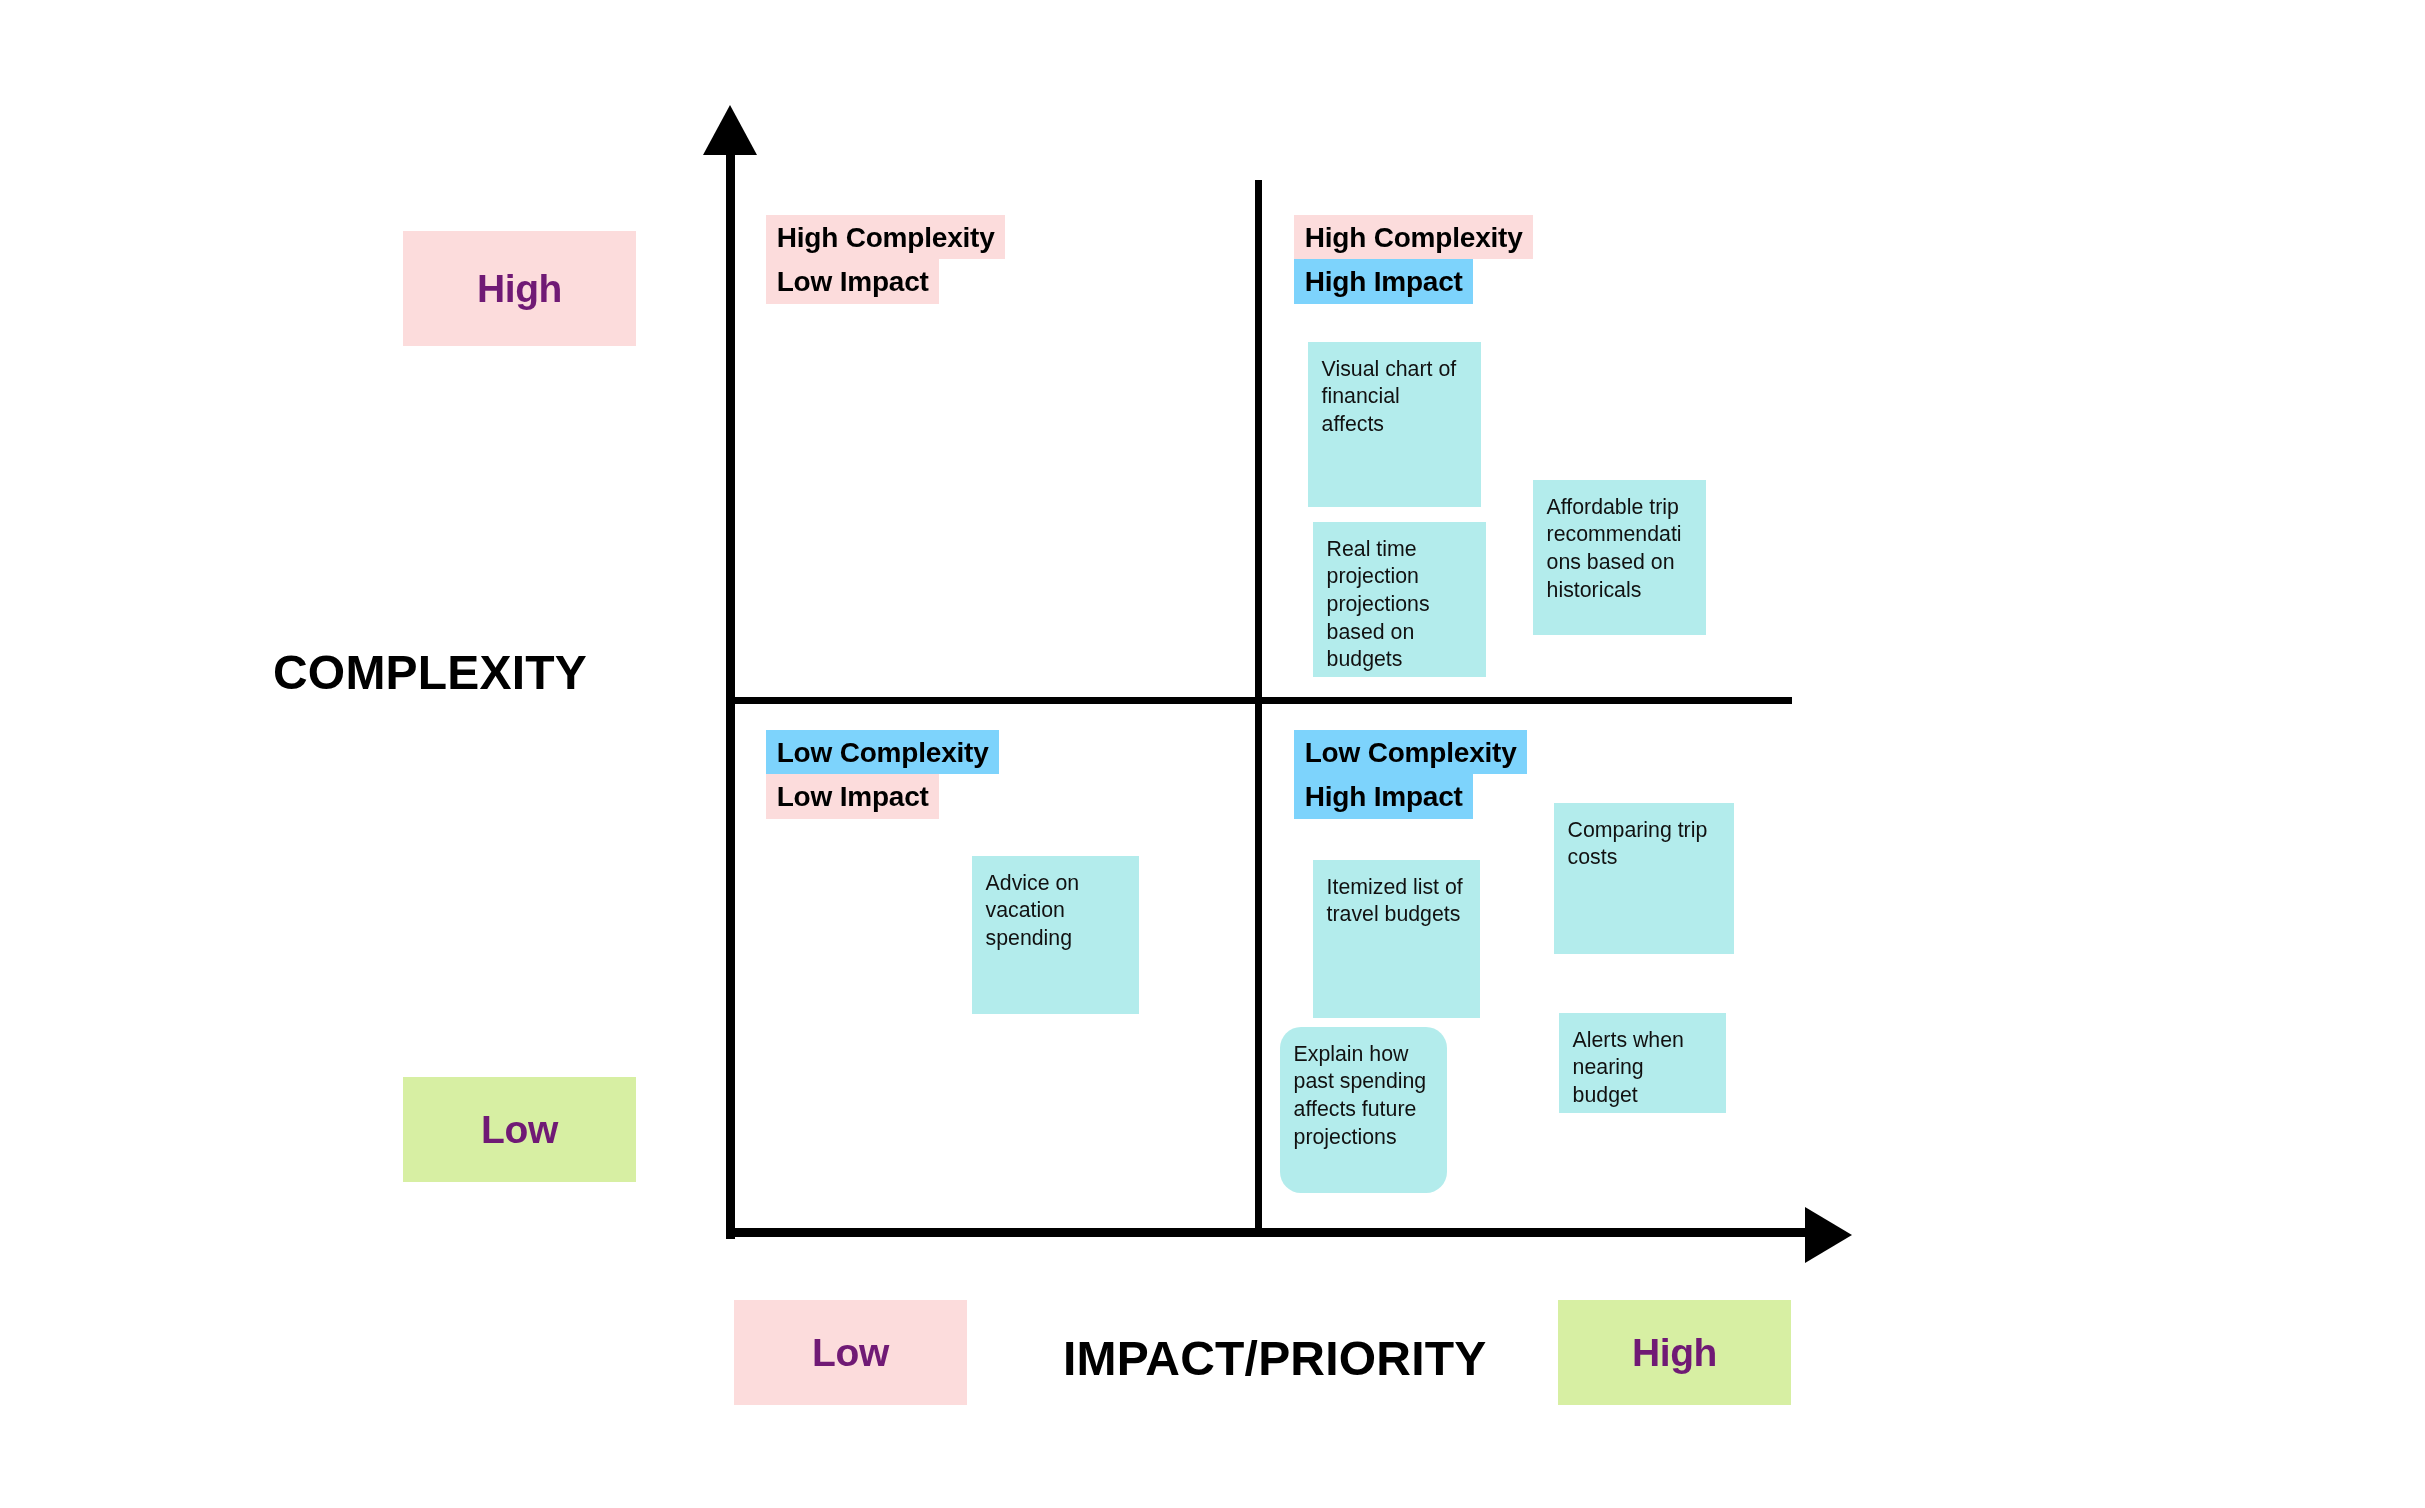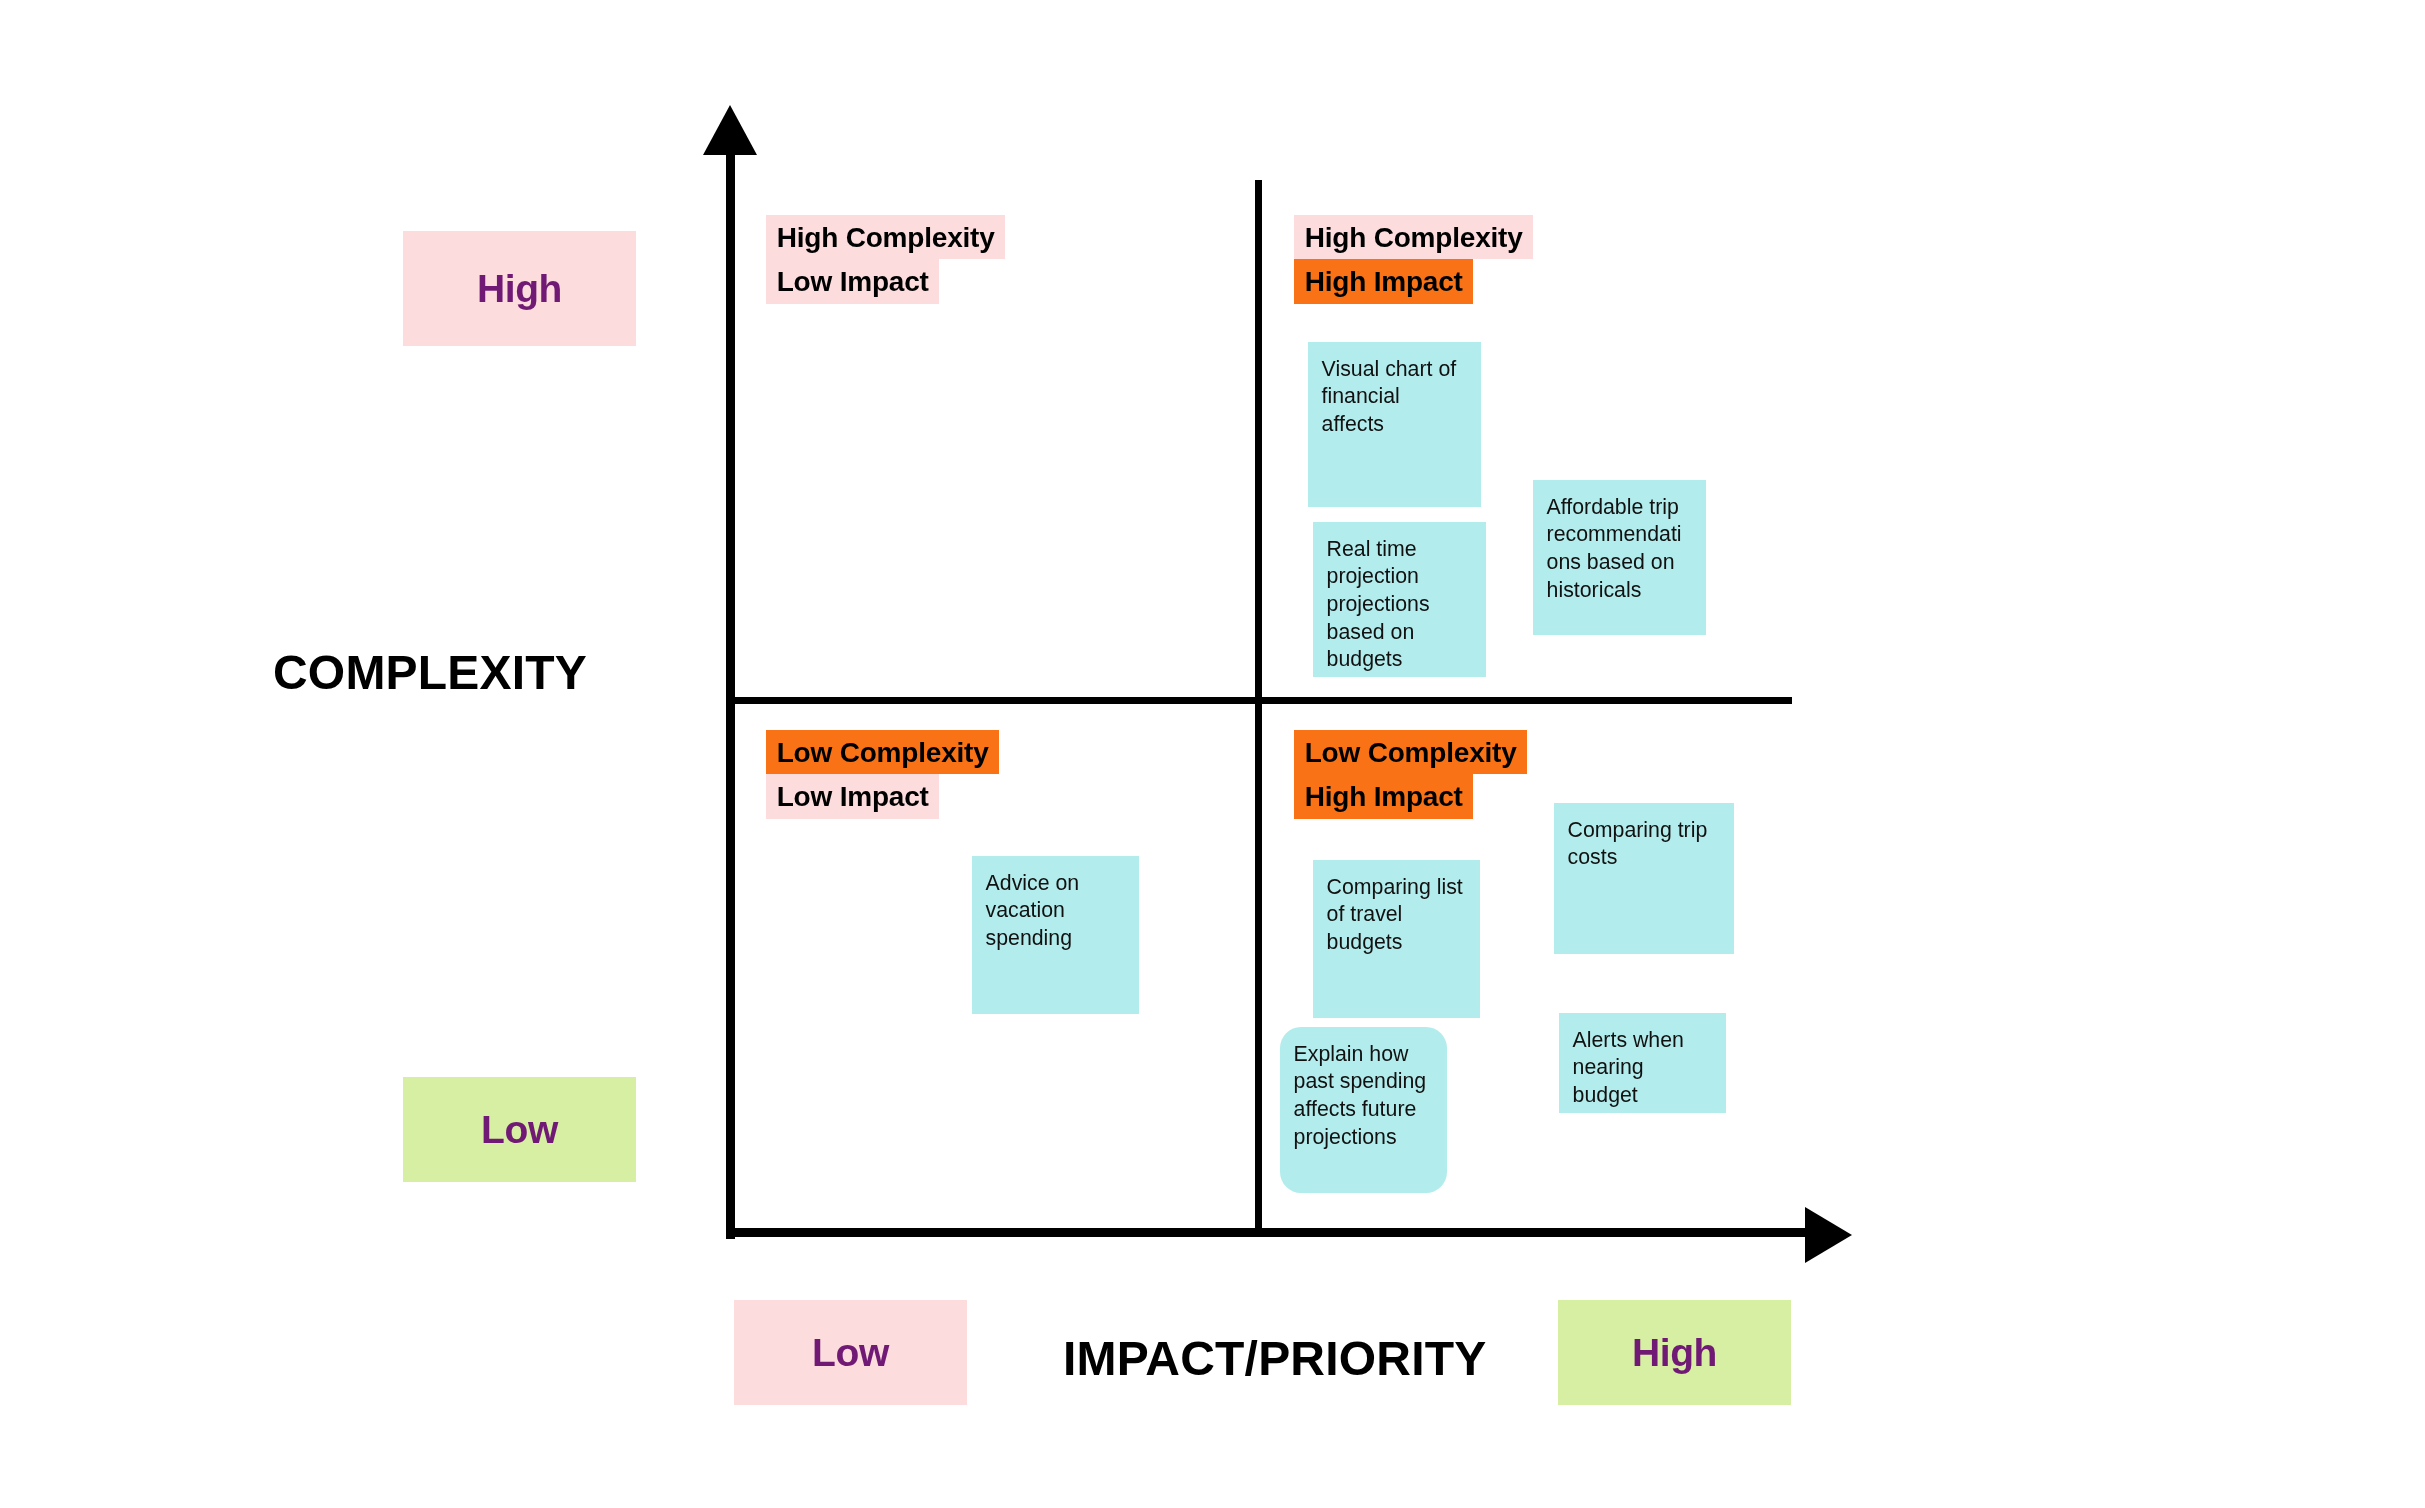--- a/index.html
+++ b/index.html
@@ -135,21 +135,21 @@
     color: #000000;
     letter-spacing: -0.2px;
     text-align: right;
   }
   .quad-header .hline {
     display: block;
     padding: 8.7px 10.7px 7.8px 10.7px;
     white-space: nowrap;
   }
   .bg-pink  { background: #fcdcdc; }
-  .bg-green { background: #f97316; }
+  .bg-green { background: #7dd3fc; }
 
   #quad-hc-li { left: 766px;  top: 215px; }
   #quad-hc-hi { left: 1294px; top: 215px; }
   #quad-lc-li { left: 766px;  top: 730px; }
   #quad-lc-hi { left: 1294px; top: 730px; }
 
   
   .sticky {
     position: absolute;
     background: #b3ecec;
@@ -240,21 +240,21 @@
   <div class="sticky" id="note-realtime">
     <span>Real time projection projections based on budgets</span>
   </div>
   <div class="sticky" id="note-affordable">
     <span>Affordable trip recommendations based on historicals</span>
   </div>
   <div class="sticky" id="note-advice">
     <span>Advice on vacation spending</span>
   </div>
   <div class="sticky" id="note-itemized">
-    <span>Comparing list of travel budgets</span>
+    <span>Itemized list of travel budgets</span>
   </div>
   <div class="sticky" id="note-comparing">
     <span>Comparing trip costs</span>
   </div>
   <div class="sticky" id="note-explain">
     <span>Explain how past spending affects future projections</span>
   </div>
   <div class="sticky" id="note-alerts">
     <span>Alerts when nearing budget</span>
   </div>

